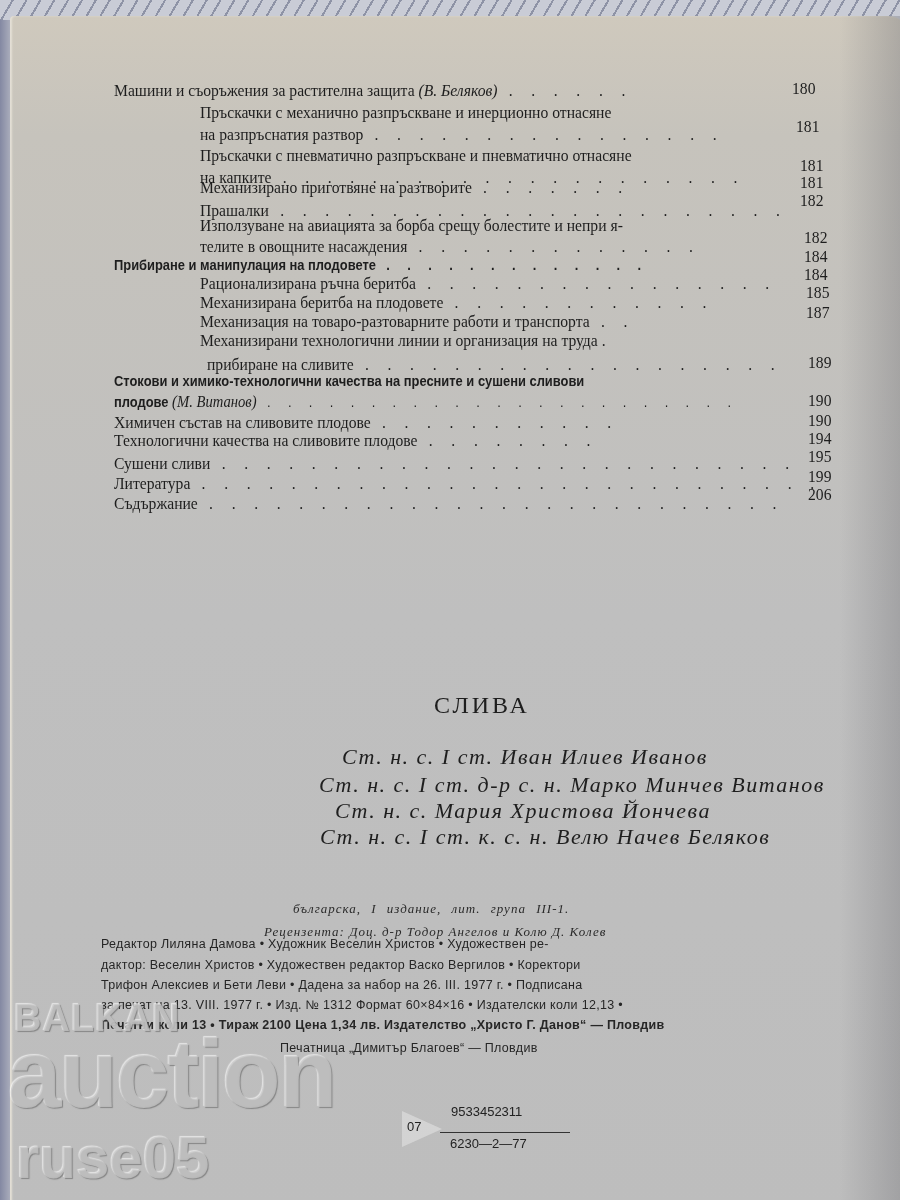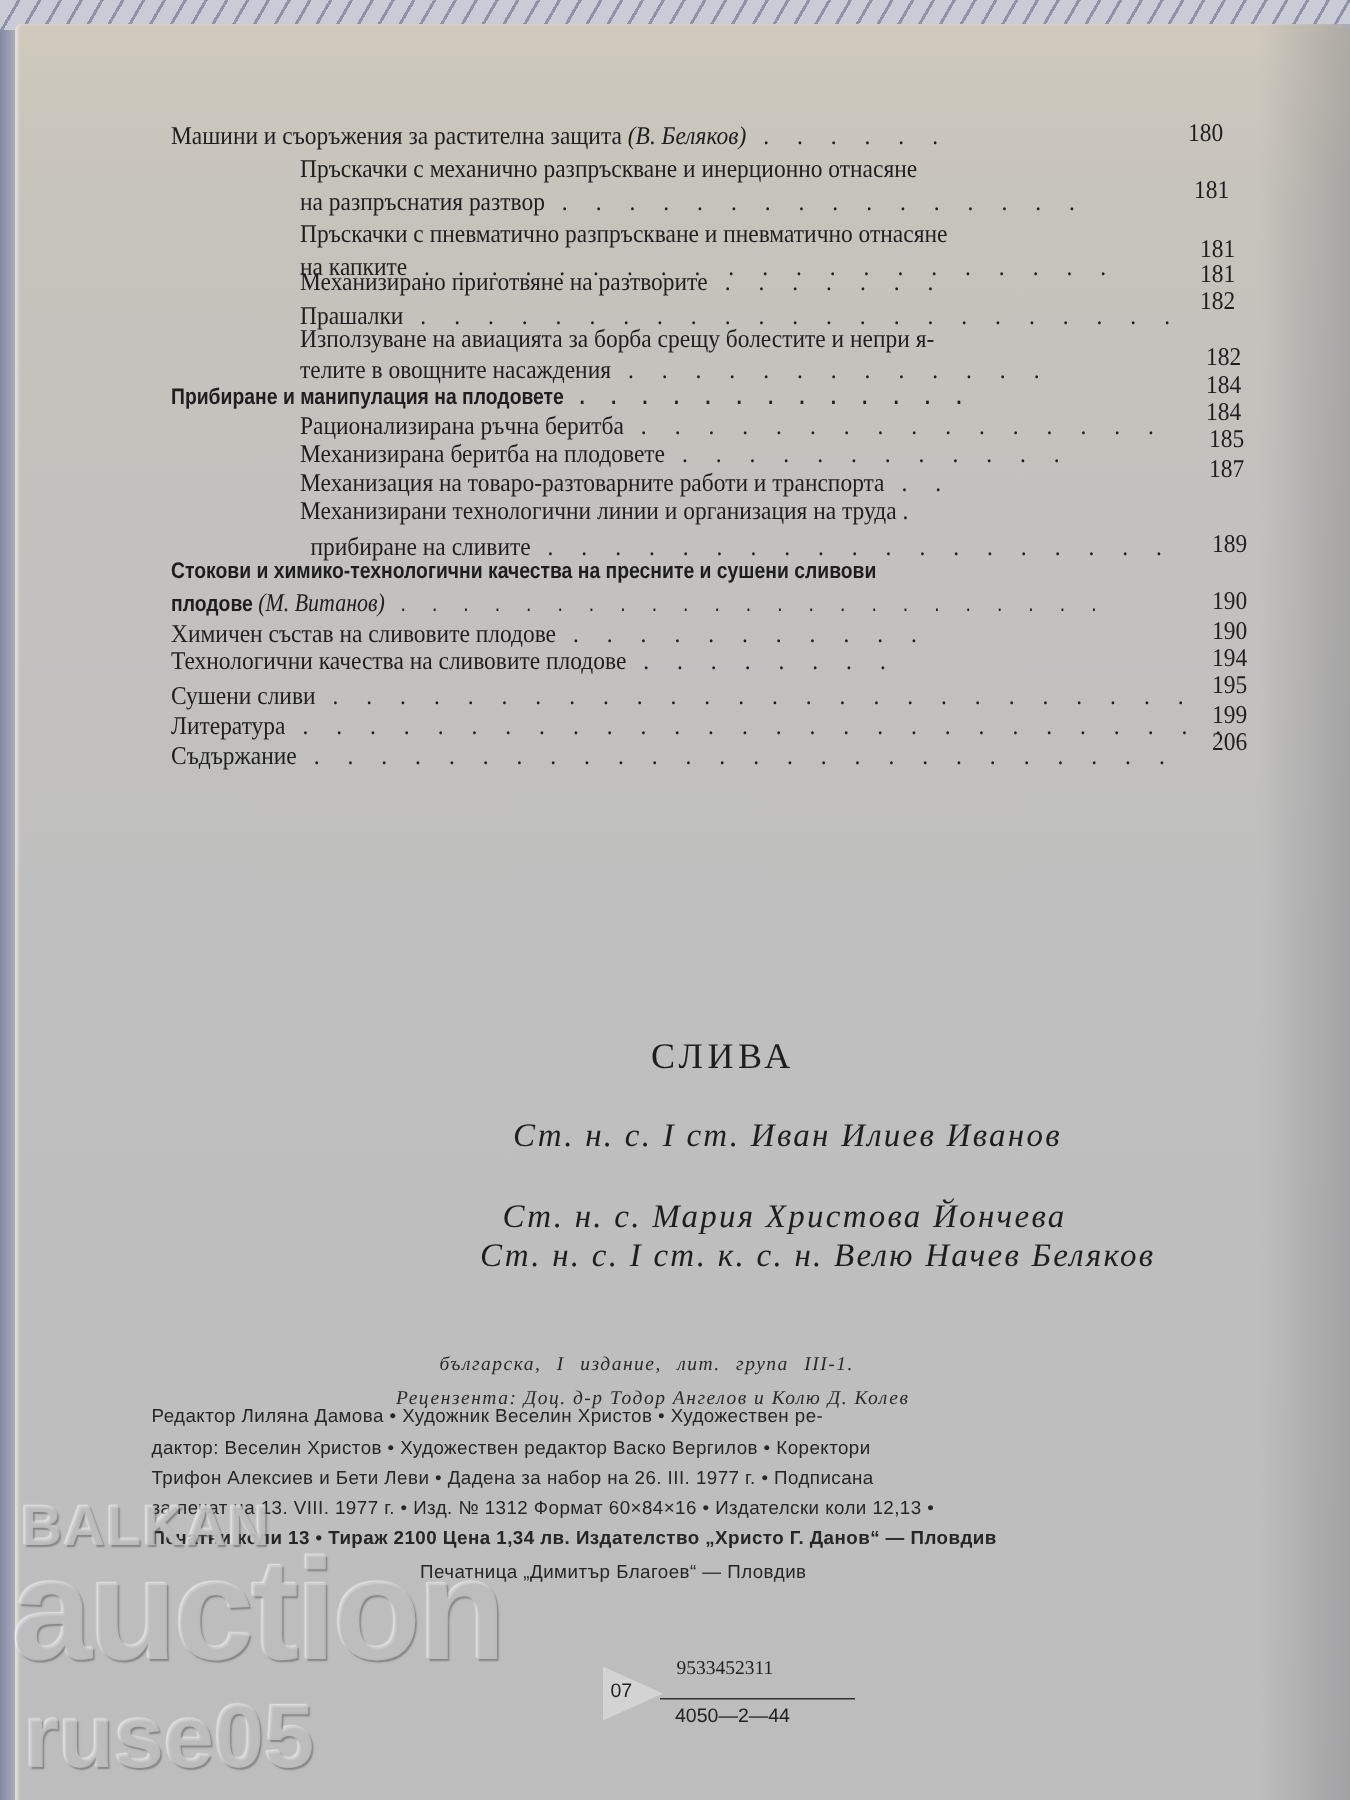--- a/index.html
+++ b/index.html
@@ -129,37 +129,38 @@
     <div class="toc-row" style="left:104px;top:459px;"><span>Литература</span><span class="dots"> . . . . . . . . . . . . . . . . . . . . . . . . . . . .</span></div>
     <div class="pg" style="left:798px;top:452px;">199</div>
 
     <div class="toc-row" style="left:104px;top:479px;"><span>Съдържание</span><span class="dots">     . . . . . . . . . . . . . . . . . . . . . . . . . .</span></div>
     <div class="pg" style="left:798px;top:470px;">206</div>
   </div>
 
   <div class="title">СЛИВА</div>
 
   <div class="author" style="left:332px;top:728px;">Ст. н. с. I ст. Иван Илиев Иванов</div>
+  <div class="author" style="left:309px;top:756px;">Ст. н. с. I ст. д-р с. н. Марко Минчев Витанов</div>
   <div class="author" style="left:325px;top:782px;">Ст. н. с. Мария Христова Йончева</div>
   <div class="author" style="left:310px;top:808px;">Ст. н. с. I ст. к. с. н. Велю Начев Беляков</div>
 
   <div class="review" style="left:254px;top:908px;">Рецензента: Доц. д-р Тодор Ангелов и Колю Д. Колев</div>
   <div class="review" style="left:283px;top:885px;word-spacing:6px;">българска, I издание, лит. група III-1.</div>
 
   <div class="imprint" style="top:921px;">Редактор Лиляна Дамова • Художник Веселин Христов • Художествен ре-</div>
   <div class="imprint" style="top:942px;">дактор: Веселин Христов • Художествен редактор Васко Вергилов • Коректори</div>
   <div class="imprint" style="top:962px;">Трифон Алексиев и Бети Леви • Дадена за набор на 26. III. 1977 г. • Подписана</div>
   <div class="imprint" style="top:982px;">за печат на 13. VIII. 1977 г. • Изд. № 1312 Формат 60×84×16 • Издателски коли 12,13 •</div>
   <div class="imprint" style="top:1002px;font-weight:bold;">Печатни коли 13 • Тираж 2100 Цена 1,34 лв. Издателство „Христо Г. Данов“ — Пловдив</div>
   <div class="imprint" style="left:270px;top:1025px;">Печатница „Димитър Благоев“ — Пловдив</div>
 
   <div class="code-tri"></div>
   <div class="code-num" style="left:397px;top:1103px;">07</div>
-  <div class="code-num" style="left:441px;top:1088px;font-family:Liberation Serif, serif;">9533452311</div>
+  <div class="code-num" style="left:441px;top:1088px;">9533452311</div>
   <div class="code-line"></div>
-  <div class="code-num" style="left:440px;top:1120px;">4050—2—44</div>
+  <div class="code-num" style="left:440px;top:1120px;">6230—2—77</div>
 </div>
 
 <div class="page-shade"></div>
 
 <div class="wm" style="left:14px;top:997px;font-size:38px;letter-spacing:1px;">BALKAN</div>
 <div class="wm" style="left:8px;top:1026px;font-size:96px;letter-spacing:-2px;line-height:96px;">auction</div>
 <div class="wm" style="left:16px;top:1130px;font-size:60px;line-height:56px;">ruse05</div>
 
 </body></html>

